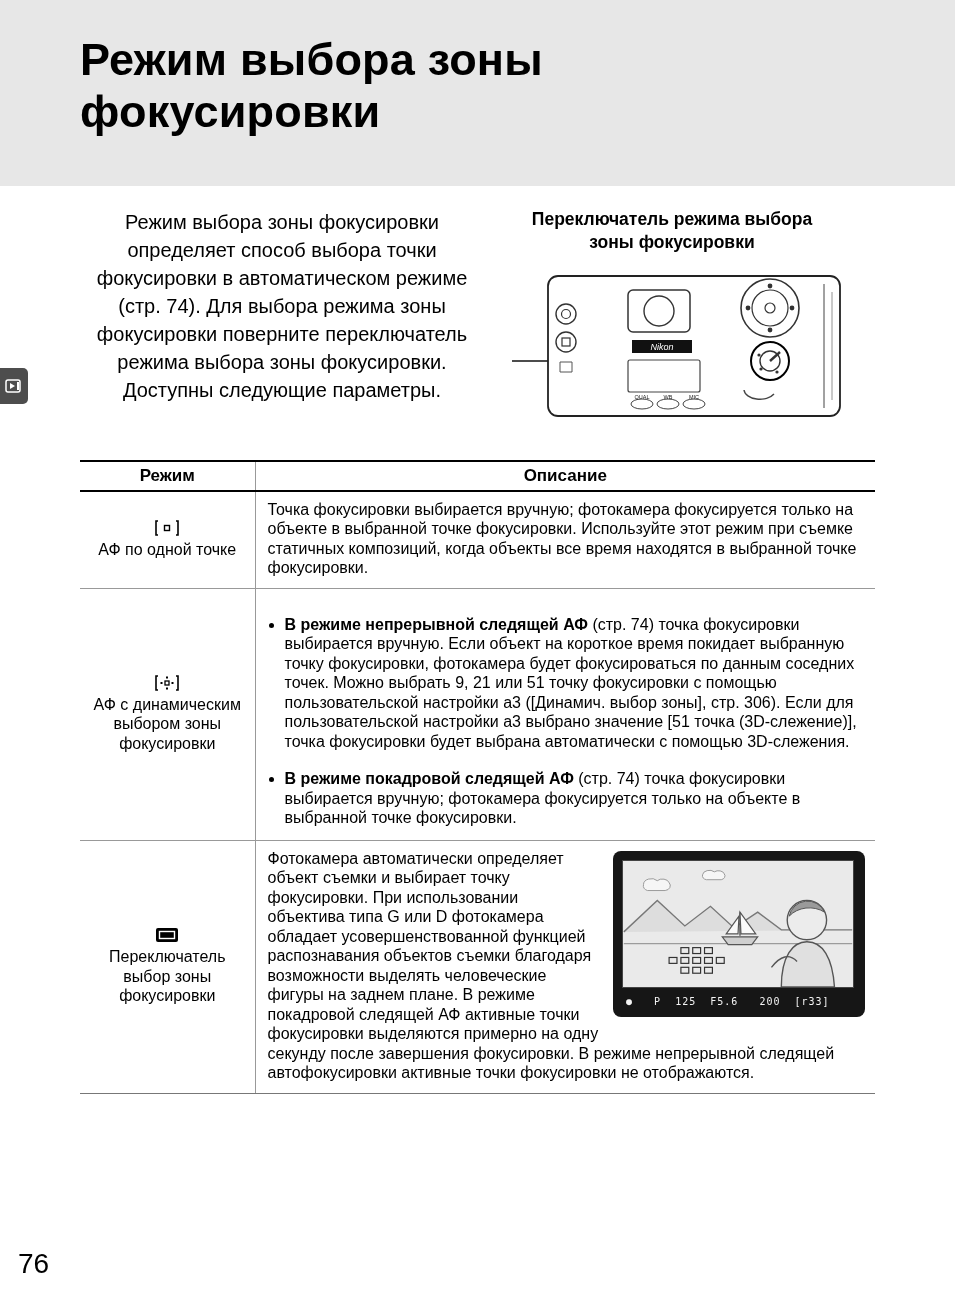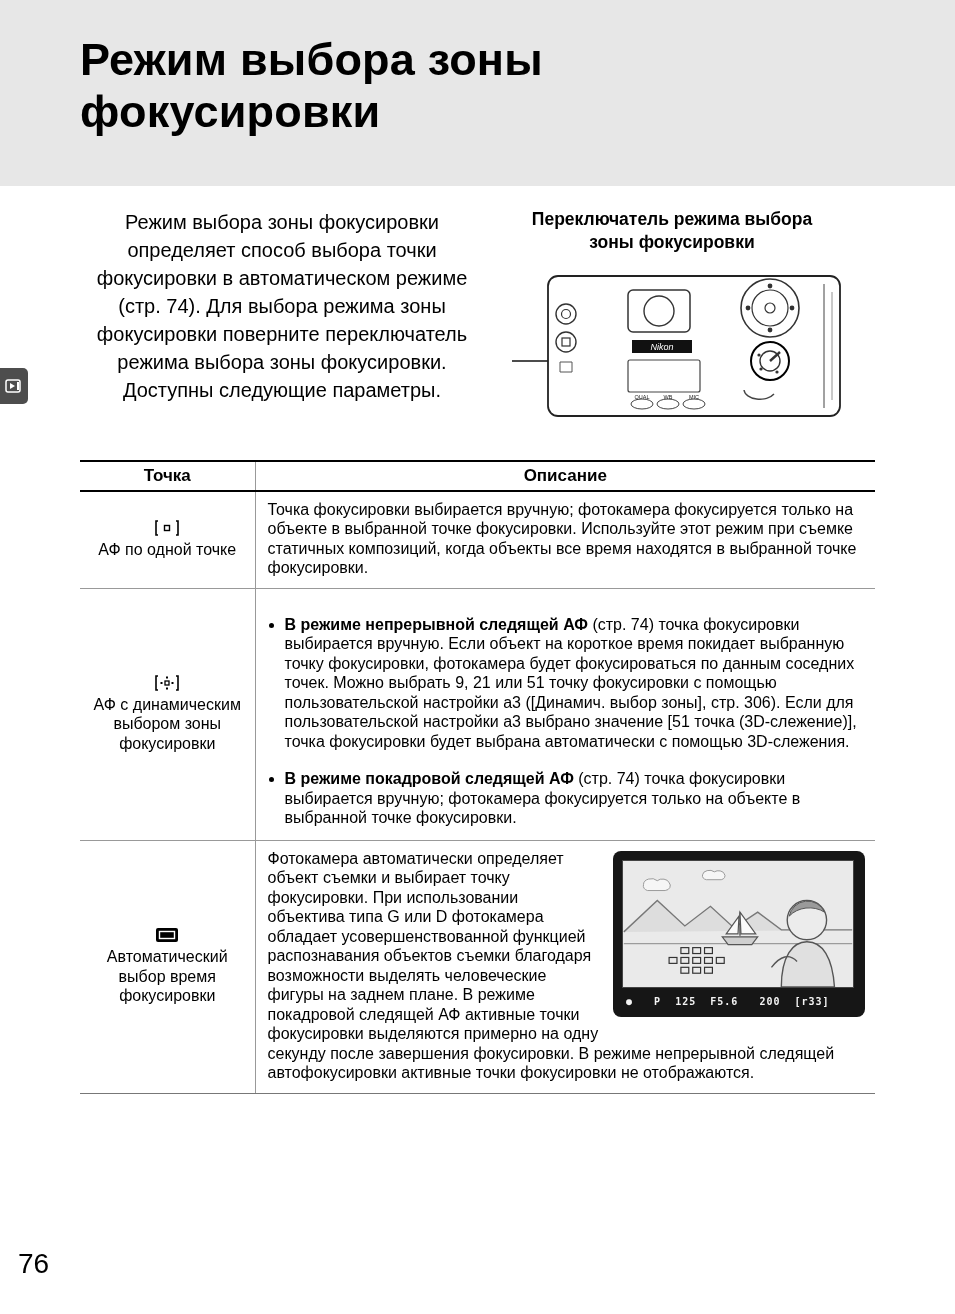--- a/index.html
+++ b/index.html
@@ -85,21 +85,20 @@
   .desc-cell { padding: 8px 10px 10px 12px; }
   .desc-cell ul { margin: 0; padding-left: 17px; }
   .desc-cell li { margin: 18px 0 2px 0; }
   .vf-figure {
     float: right;
     width: 252px;
     margin: 2px 0 20px 14px;
     background: #161616;
     border-radius: 8px;
     padding: 9px 9px 5px 9px;
-    font-weight: bold;
   }
   .vf-scene { display: block; background: #e9e9e9; border: 1px solid #444; }
   .vf-readout {
     color: #f4f4f4;
     font-family: "DejaVu Sans Mono", monospace;
     font-size: 10px;
     white-space: pre;
     padding: 4px 2px 1px 4px;
     letter-spacing: 1px;
   }
@@ -185,21 +184,21 @@
 
         <path d="M232 128 a16 10 0 0 0 30 4" fill="none" stroke="#444" stroke-width="1.4"></path>
       </svg>
     </div>
   </div>
 </div>
 
 <table class="af-table">
   <thead>
     <tr>
-      <th class="mode-col">Точка</th>
+      <th class="mode-col">Режим</th>
       <th>Описание</th>
     </tr>
   </thead>
   <tbody>
     <tr>
       <td class="mode-cell">
         <svg class="mode-icon" width="24" height="16" viewBox="0 0 24 16">
           <path d="M3 1 h-2 v14 h2 M21 1 h2 v14 h-2" fill="none" stroke="#000" stroke-width="1.6"></path>
           <rect x="9.5" y="5.5" width="5" height="5" fill="none" stroke="#000" stroke-width="1.4"></rect>
         </svg>
@@ -233,21 +232,21 @@
         </ul>
       </td>
     </tr>
 
     <tr>
       <td class="mode-cell">
         <svg class="mode-icon" width="24" height="16" viewBox="0 0 24 16">
           <rect x="1" y="1" width="22" height="14" rx="2" fill="#000"></rect>
           <rect x="4.5" y="4.5" width="15" height="7" fill="none" stroke="#fff" stroke-width="1.4"></rect>
         </svg>
-        <span>Автоматический выбор время фокусировки</span>
+        <span>Переключатель выбор зоны фокусировки</span>
       </td>
       <td class="desc-cell">
         <div class="vf-figure">
           <svg class="vf-scene" width="232" height="128" viewBox="0 0 232 128">
             <rect x="0" y="0" width="232" height="128" fill="#eaeaea"></rect>
 
             <path d="M20 24 a8 6 0 0 1 14 -4 a7 5 0 0 1 12 2 a6 5 0 0 1 -4 8 h-18 a6 5 0 0 1 -4 -6 z" fill="#f6f6f6" stroke="#999" stroke-width="1"></path>
             <path d="M80 14 a7 5 0 0 1 12 -3 a6 4 0 0 1 10 2 a5 4 0 0 1 -3 6 h-15 a5 4 0 0 1 -4 -5 z" fill="#f6f6f6" stroke="#999" stroke-width="1"></path>
 
             <path d="M0 72 L34 40 L62 66 L88 46 L112 68 L136 52 L160 70 L232 70" fill="#dddddd" stroke="#777" stroke-width="1.4"></path>

